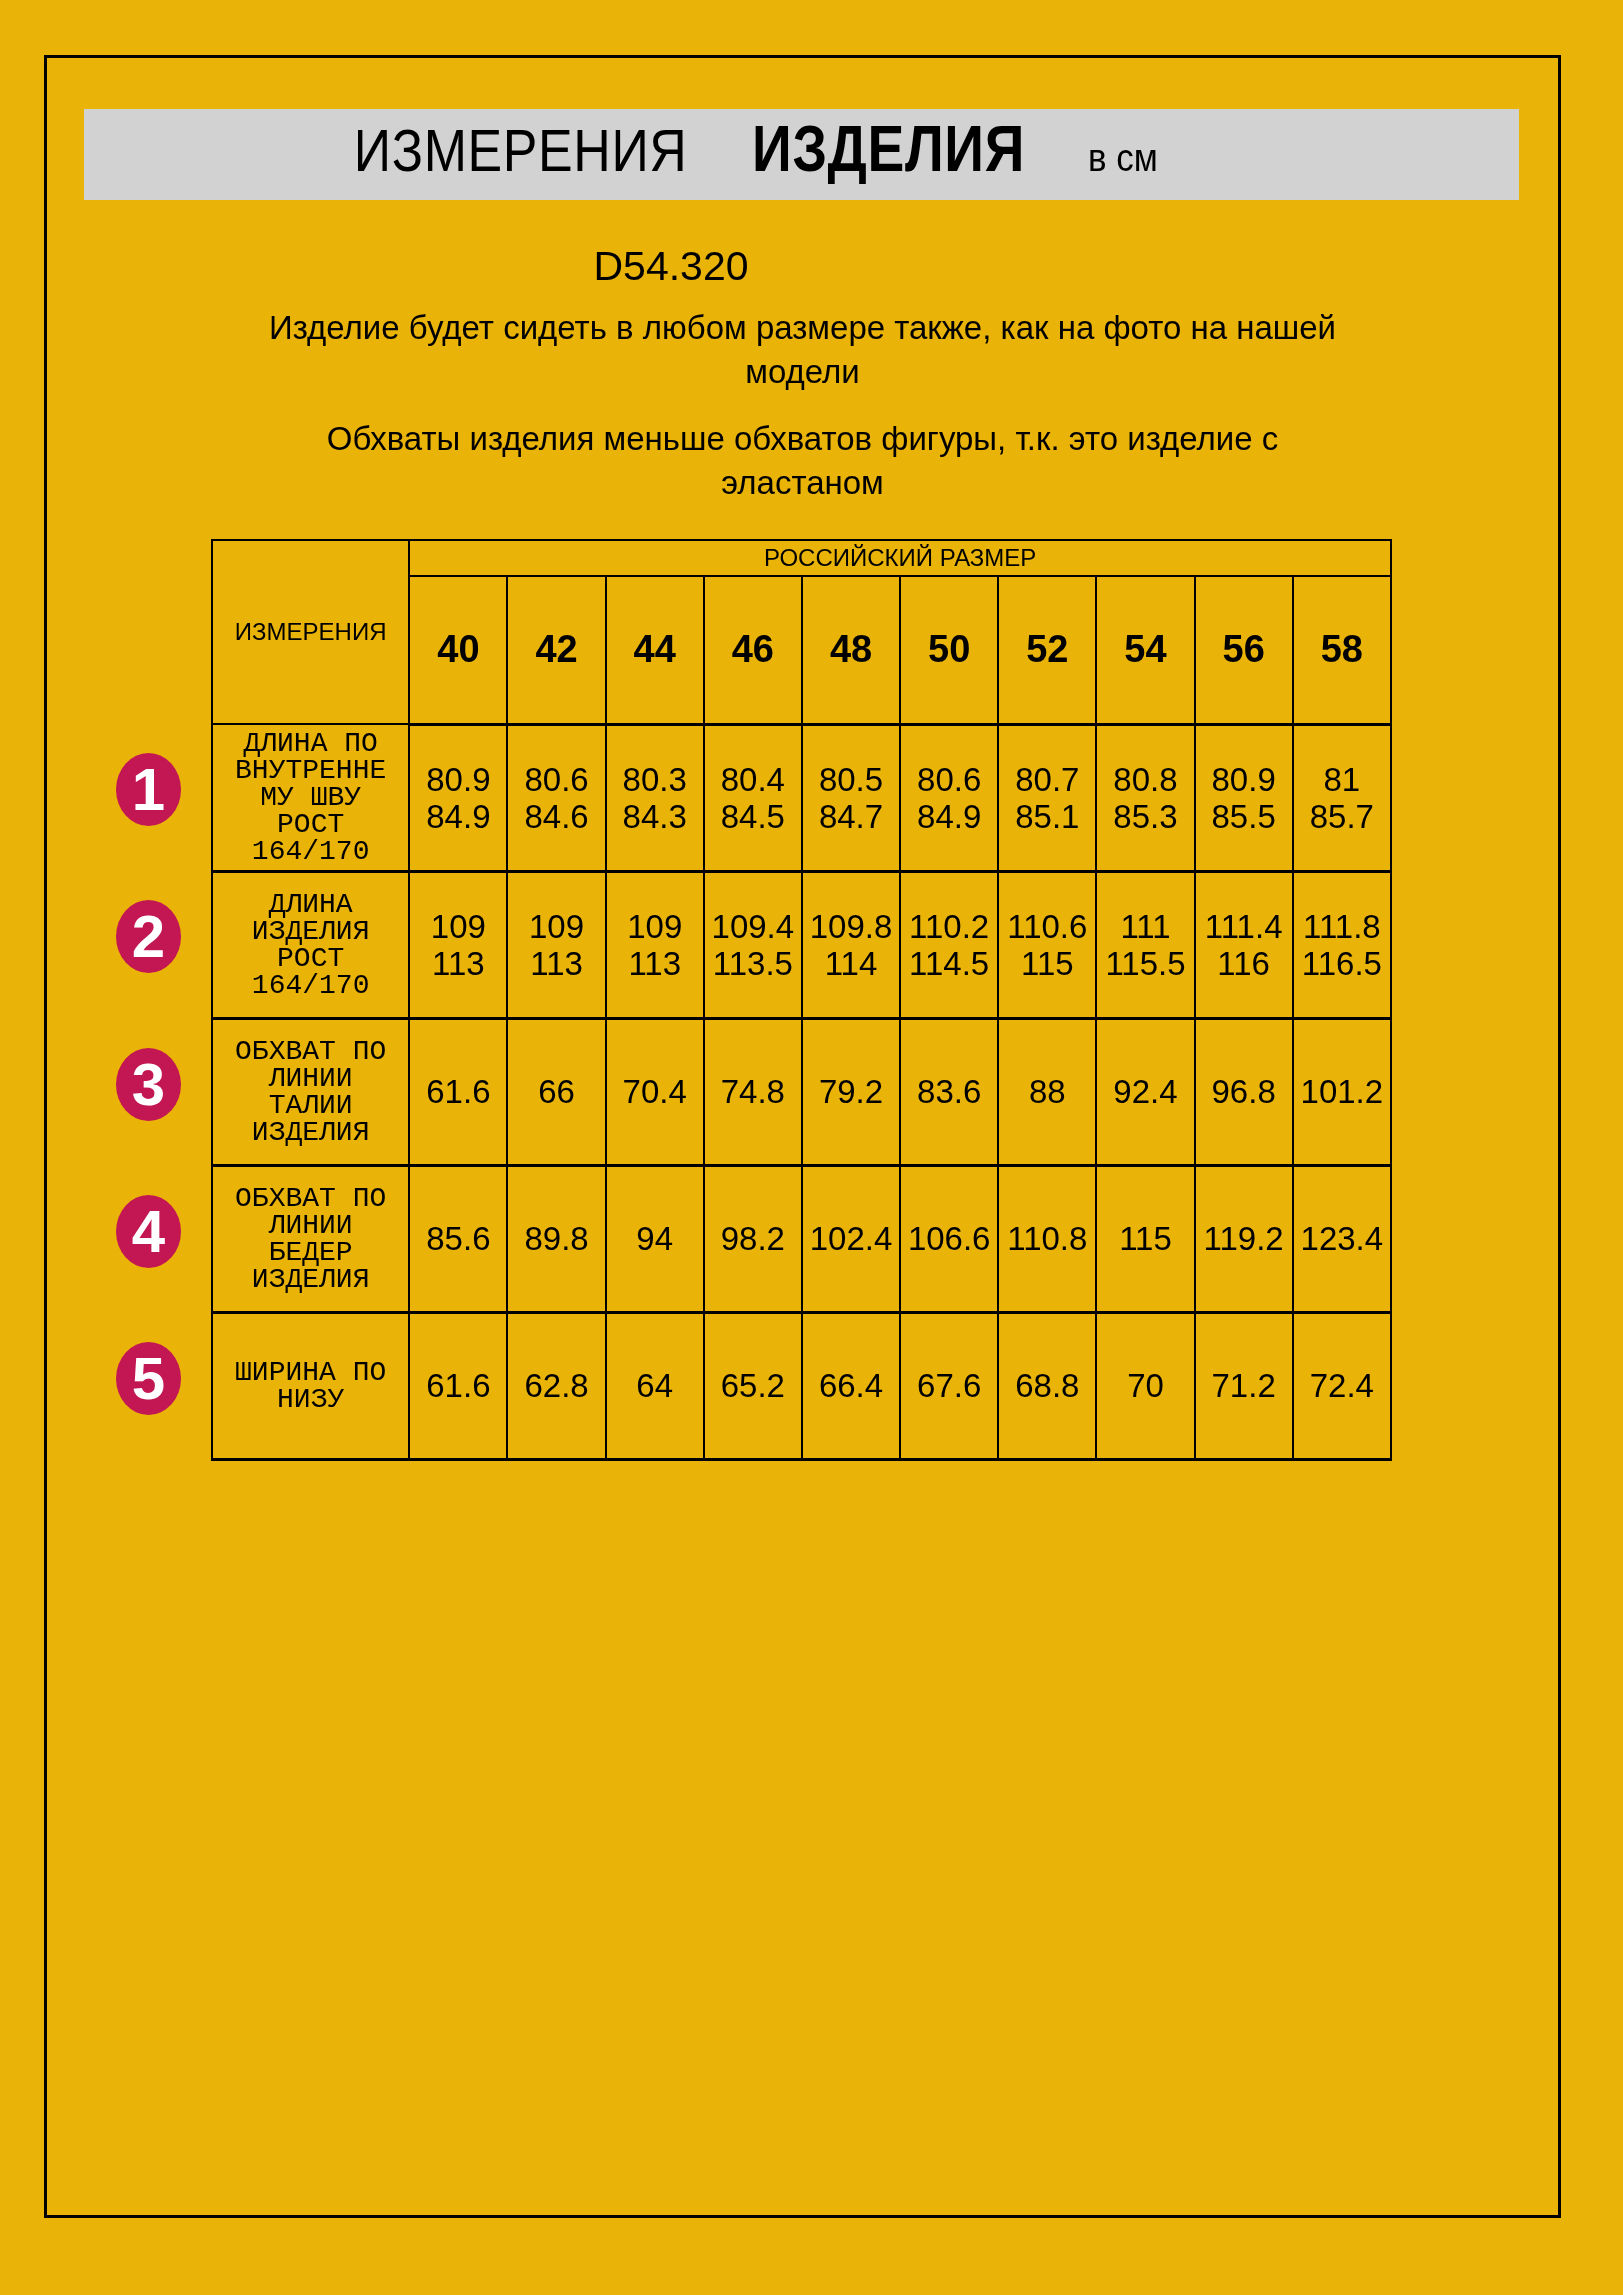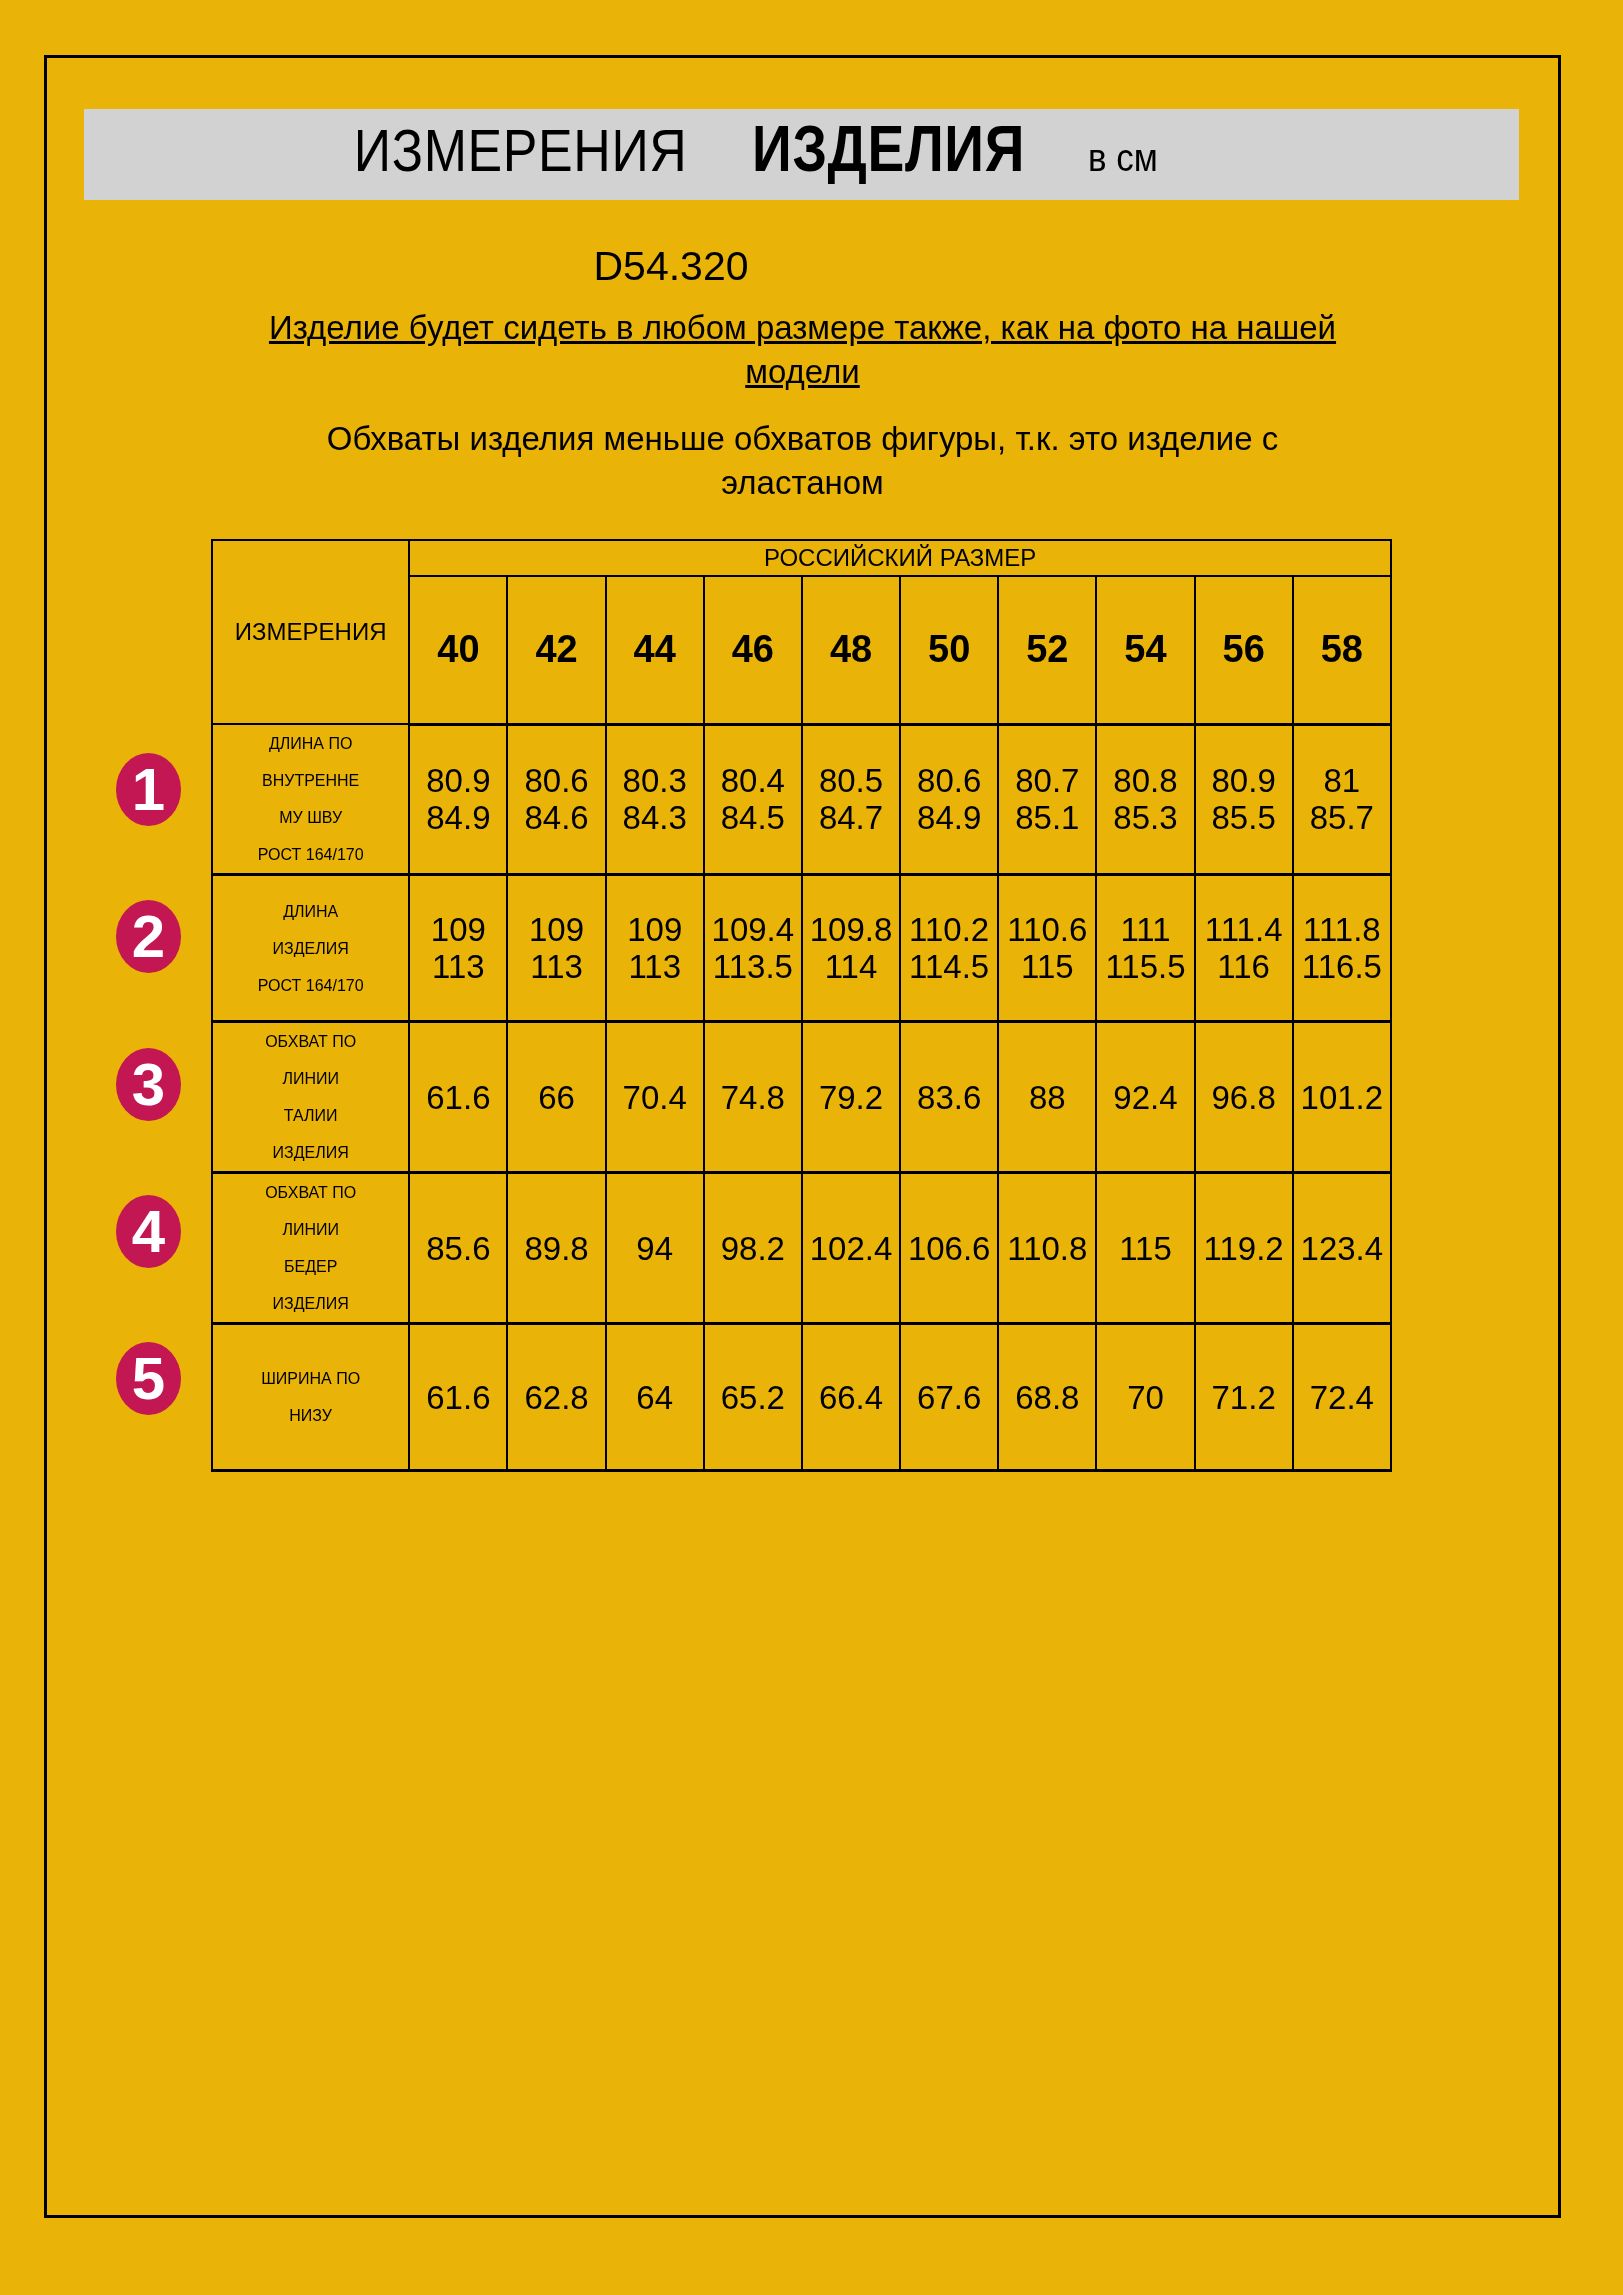--- a/index.html
+++ b/index.html
@@ -29,42 +29,42 @@
   .banner .t3{font-size:38px;font-weight:400;line-height:1;transform:scaleX(.92);margin-left:36px;}
   .code{
     position:absolute;left:44px;top:243px;width:1254px;
     text-align:center;font-size:41px;font-weight:400;
   }
   .para{
     position:absolute;left:44px;width:1517px;
     text-align:center;font-size:33px;line-height:44px;
     white-space:pre-line;
   }
-  .p1{top:306px;text-decoration:underline;}
+  .p1{top:306px;}
   .p2{top:417px;}
   table.size-table{
     position:absolute;left:211px;top:539px;
     width:1181px;
     border-collapse:collapse;table-layout:fixed;
     border:2.6px solid #000;
   }
   table.size-table td,table.size-table th{
     border:2px solid #000;
     text-align:center;vertical-align:middle;
     padding:0;
     box-sizing:border-box;
   }
   tr.band-row{height:36px;}
   tr.band-row td{font-size:24px;border-bottom-width:2px;}
   tr.sizes-row{height:148px;}
   tr.sizes-row th{font-size:38px;font-weight:700;border-bottom-width:3.3px;}
   td.corner{font-size:24px;}
   tr.data-row{height:147px;}
   tr.data-row td{border-bottom-width:3.3px;}
-  td.rowlabel{font-size:16px;line-height:37px;white-space:pre-line;}
+  td.rowlabel{font-size:28px;line-height:27px;white-space:pre-line;font-family:Liberation Mono, monospace;}
   td.val{font-size:33px;line-height:37px;white-space:pre-line;}
   .marker{
     position:absolute;left:116px;
     width:65px;height:73px;
     border-radius:50%;
     color:#fff;
     display:flex;align-items:center;justify-content:center;
     font-size:60px;font-weight:700;
   }
   .m1{top:753px;}

